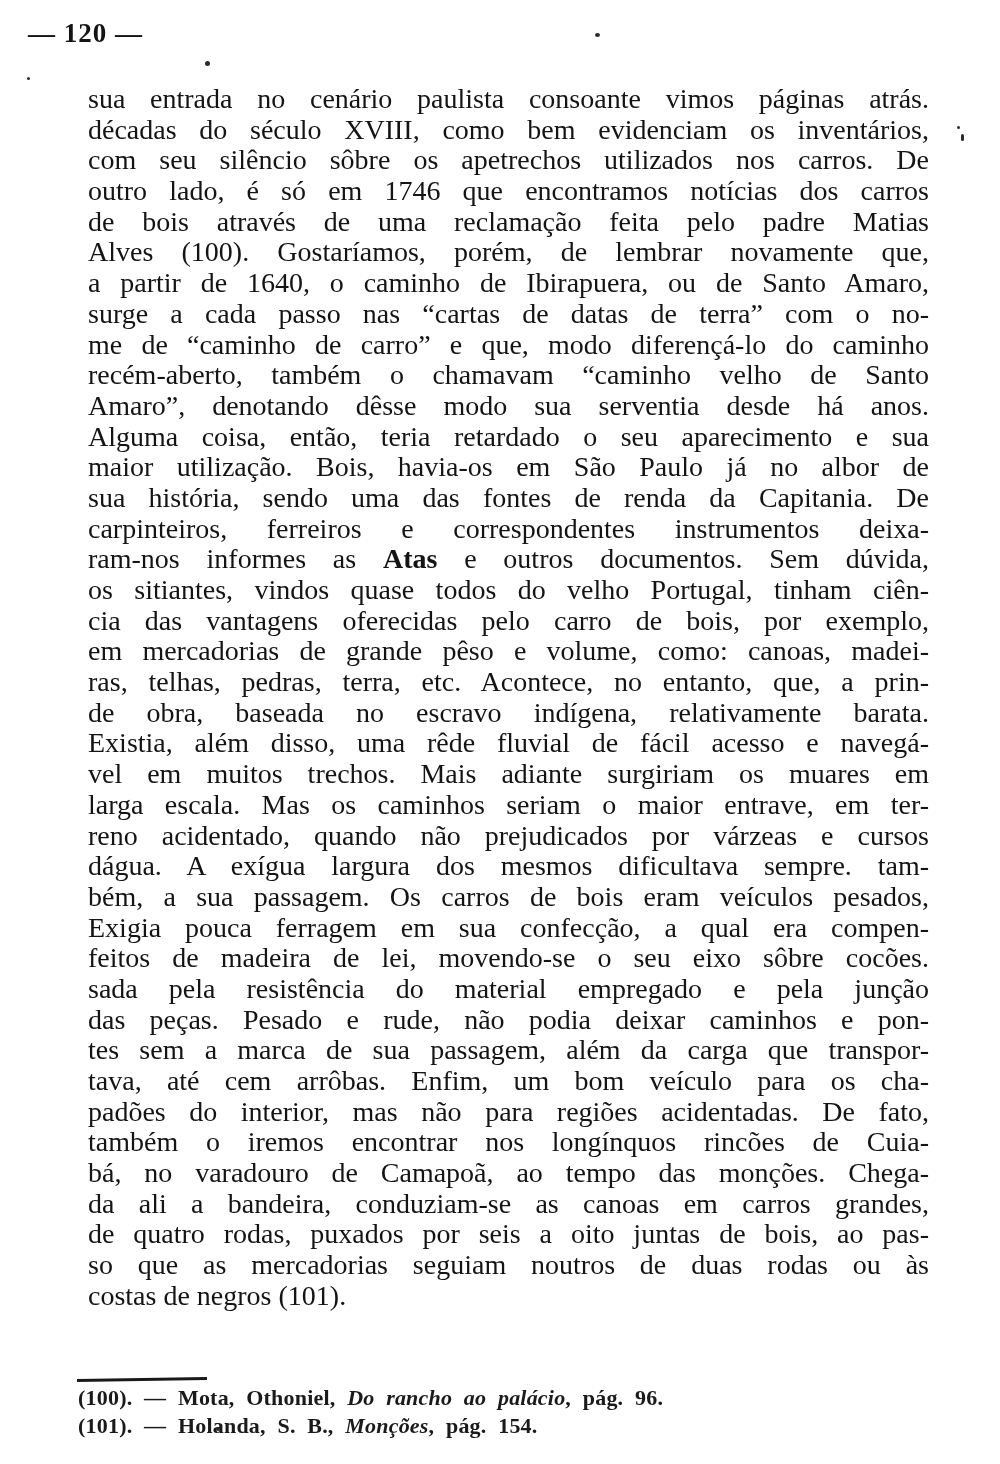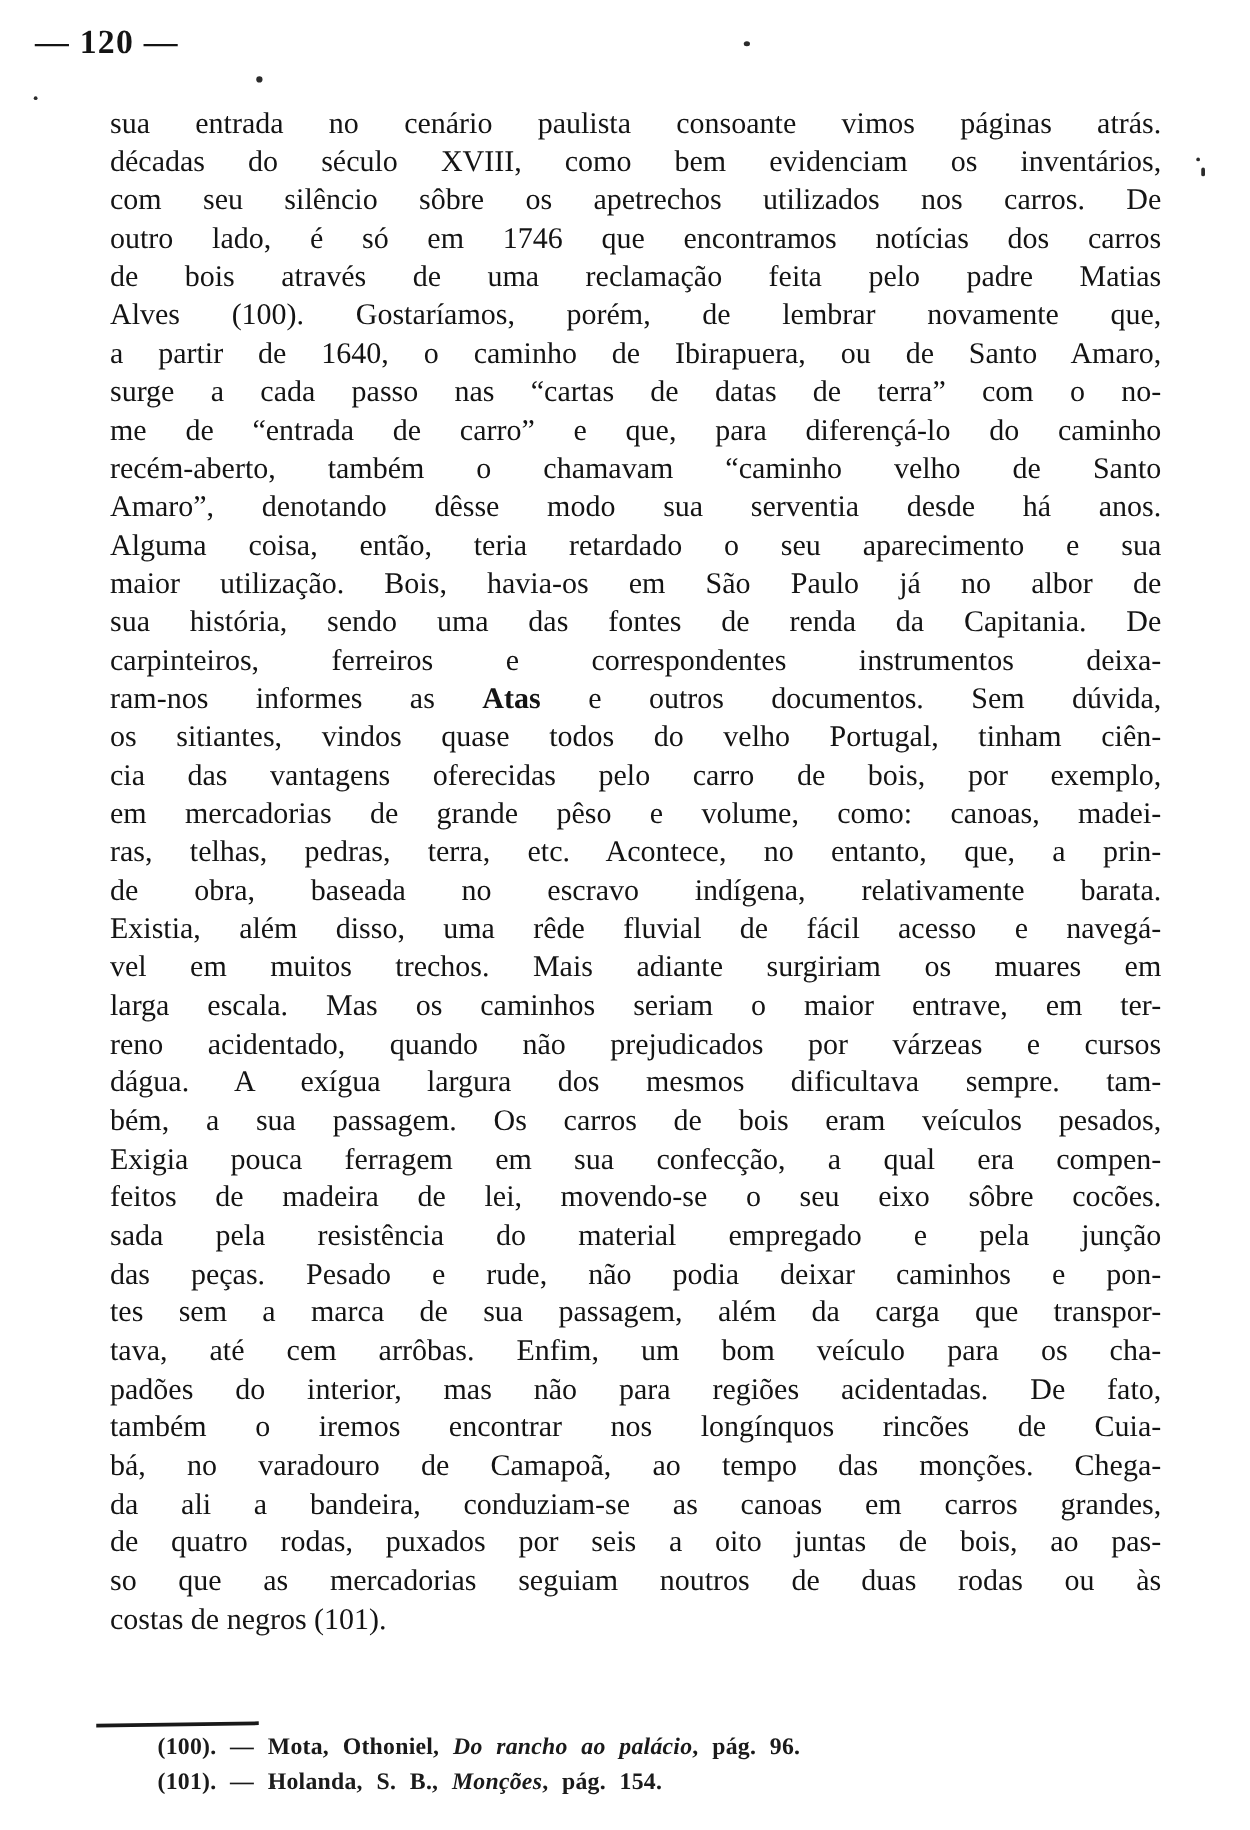--- a/index.html
+++ b/index.html
@@ -24,21 +24,21 @@
     color: #141414;
     padding-left: 28px;
   }
   .body-text {
     position: absolute;
     left: 88px;
     top: 84px;
     width: 841px;
   }
   .line {
-    font-size: 24px;
+    font-size: 28px;
     line-height: 30.7px;
     height: 30.7px;
     text-align: justify;
     text-align-last: justify;
     text-justify: inter-word;
     white-space: nowrap; 
     overflow: visible;
   }
   .line.last { text-align-last: left; }
   .line b { font-weight: bold; }
@@ -51,28 +51,27 @@
     background: #1a1a1a;
     transform: rotate(-0.8deg);
   }
   .footnotes {
     position: absolute;
     left: 78px;
     top: 1386px;
     width: 880px;
   }
   .footnote {
-    font-size: 19px;
+    font-size: 22px;
     font-weight: bold;
     line-height: 24px;
     margin-bottom: 4px;
     word-spacing: 6px;
     letter-spacing: 0.2px;
     color: #1a1a1a;
-    margin-left: 48px;
   }
   .footnote i { font-style: italic; }
   .speck {
     position: absolute;
     background: #2b2b2b;
     border-radius: 50%;
   }
   .speck.s1 { left: 205px; top: 61px;  width: 5px; height: 5px; }
   .speck.s2 { left: 27px;  top: 77px;  width: 3px; height: 3px; }
   .speck.s3 { left: 595px; top: 33px;  width: 5px; height: 4px; }
@@ -87,21 +86,21 @@
 
 <div class="body-text">
   <div class="line">sua entrada no cenário paulista consoante vimos páginas atrás.</div>
   <div class="line">décadas do século XVIII, como bem evidenciam os inventários,</div>
   <div class="line">com seu silêncio sôbre os apetrechos utilizados nos carros. De</div>
   <div class="line">outro lado, é só em 1746 que encontramos notícias dos carros</div>
   <div class="line">de bois através de uma reclamação feita pelo padre Matias</div>
   <div class="line">Alves (100). Gostaríamos, porém, de lembrar novamente que,</div>
   <div class="line">a partir de 1640, o caminho de Ibirapuera, ou de Santo Amaro,</div>
   <div class="line">surge a cada passo nas “cartas de datas de terra” com o no-</div>
-  <div class="line">me de “entrada de carro” e que, para diferençá-lo do caminho</div>
+  <div class="line">me de “caminho de carro” e que, modo diferençá-lo do caminho</div>
   <div class="line">recém-aberto, também o chamavam “caminho velho de Santo</div>
   <div class="line">Amaro”, denotando dêsse modo sua serventia desde há anos.</div>
   <div class="line">Alguma coisa, então, teria retardado o seu aparecimento e sua</div>
   <div class="line">maior utilização. Bois, havia-os em São Paulo já no albor de</div>
   <div class="line">sua história, sendo uma das fontes de renda da Capitania. De</div>
   <div class="line">carpinteiros, ferreiros e correspondentes instrumentos deixa-</div>
   <div class="line"><span>ram-nos informes as </span><b>Atas</b><span> e outros documentos. Sem dúvida,</span></div>
   <div class="line">os sitiantes, vindos quase todos do velho Portugal, tinham ciên-</div>
   <div class="line">cia das vantagens oferecidas pelo carro de bois, por exemplo,</div>
   <div class="line">em mercadorias de grande pêso e volume, como: canoas, madei-</div>

